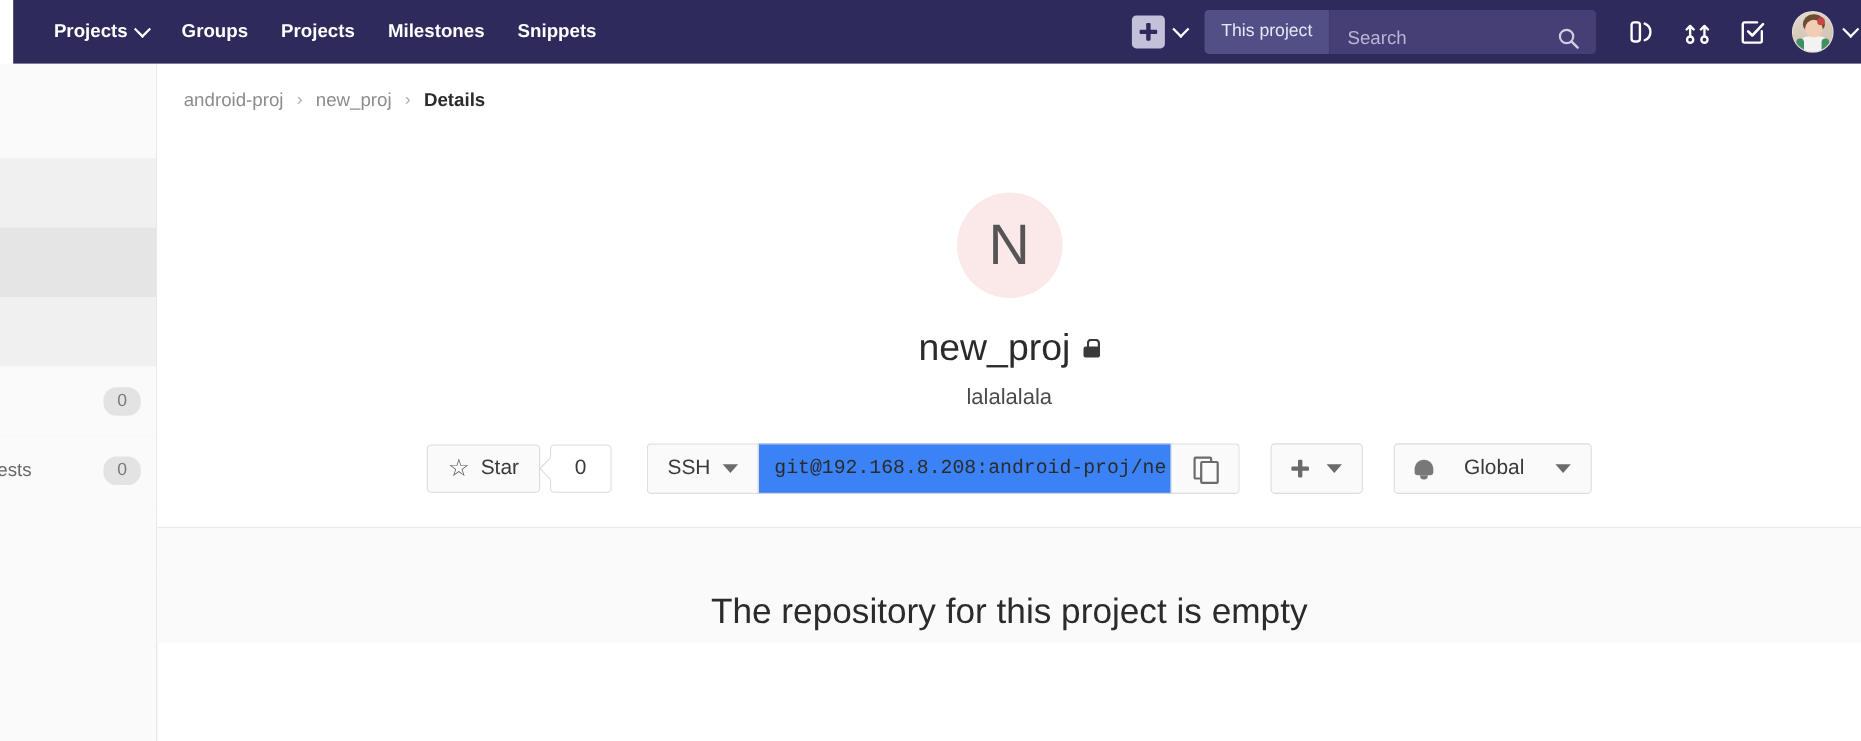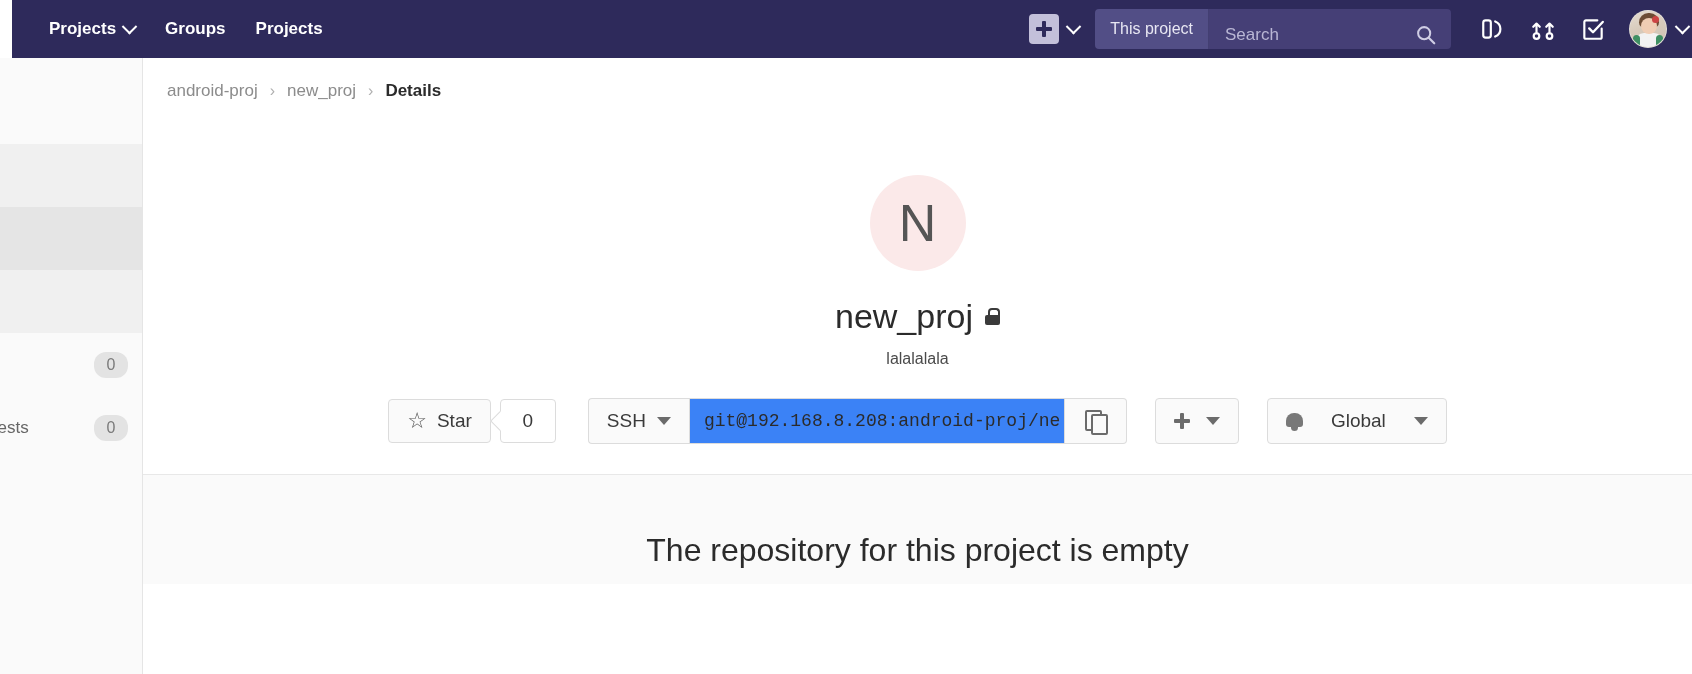--- a/index.html
+++ b/index.html
@@ -166,21 +166,21 @@
   .lock-icon { display: inline-block; width: 15px; height: 17px; position: relative; }
   .lock-icon:before {
     content: ""; position: absolute; left: 3.5px; top: 0;
     width: 8px; height: 8px; border: 2px solid #3a3a3a;
     border-bottom: none; border-radius: 4px 4px 0 0;
   }
   .lock-icon:after {
     content: ""; position: absolute; left: 0; bottom: 0;
     width: 15px; height: 10px; background: #3a3a3a; border-radius: 2px;
   }
-  .proj-desc { margin-top: 14px; font-size: 16px; color: #4a4a4a; }
+  .proj-desc { margin-top: 14px; font-size: 20px; color: #4a4a4a; }
 
   .action-row {
     margin-top: 30px; display: flex; align-items: center; gap: 0;
   }
   .btn {
     background: #fafafa; border: 1px solid #dcdcdc;
     border-radius: 4px; height: 44px;
     display: flex; align-items: center; justify-content: center;
     padding: 0 16px; font-size: 19px; color: #3a3a3a;
     cursor: pointer; white-space: nowrap;
@@ -264,20 +264,26 @@
   <div class="nav-left">
     <div class="nav-link">
       <span>Projects</span>
       <span class="chev"></span>
     </div>
     <div class="nav-link">
       <span>Groups</span>
     </div>
     <div class="nav-link">
       <span>Projects</span>
+    </div>
+    <div class="nav-link">
+      <span>Milestones</span>
+    </div>
+    <div class="nav-link">
+      <span>Snippets</span>
     </div>
   </div>
 
   <div class="nav-right">
     <div class="plus-wrap">
       <div class="plus-box">
         <span class="plus-glyph"></span>
       </div>
       <span class="chev"></span>
     </div>

